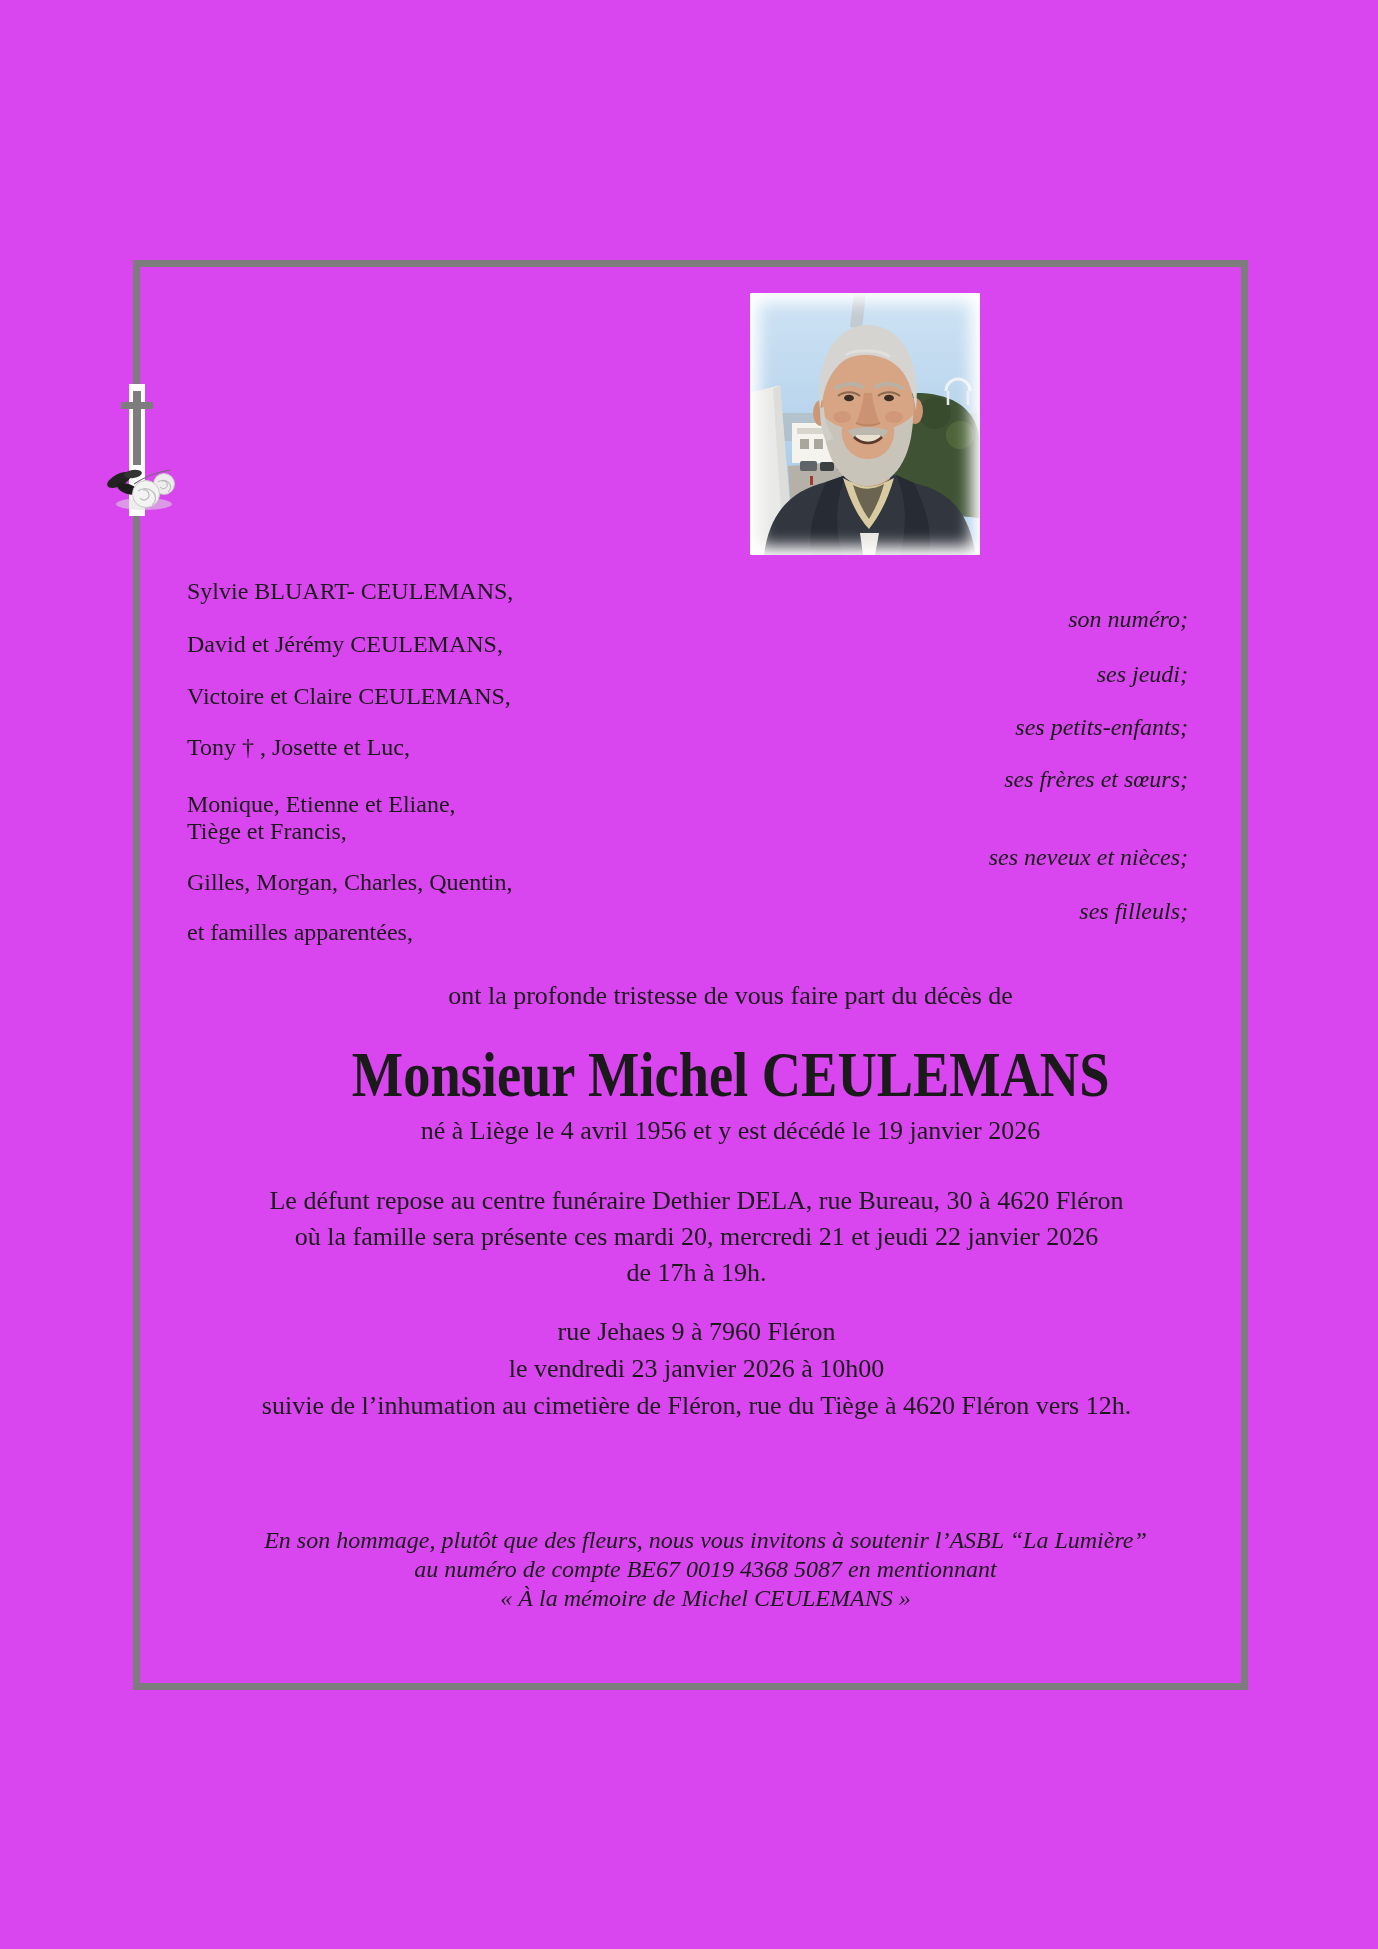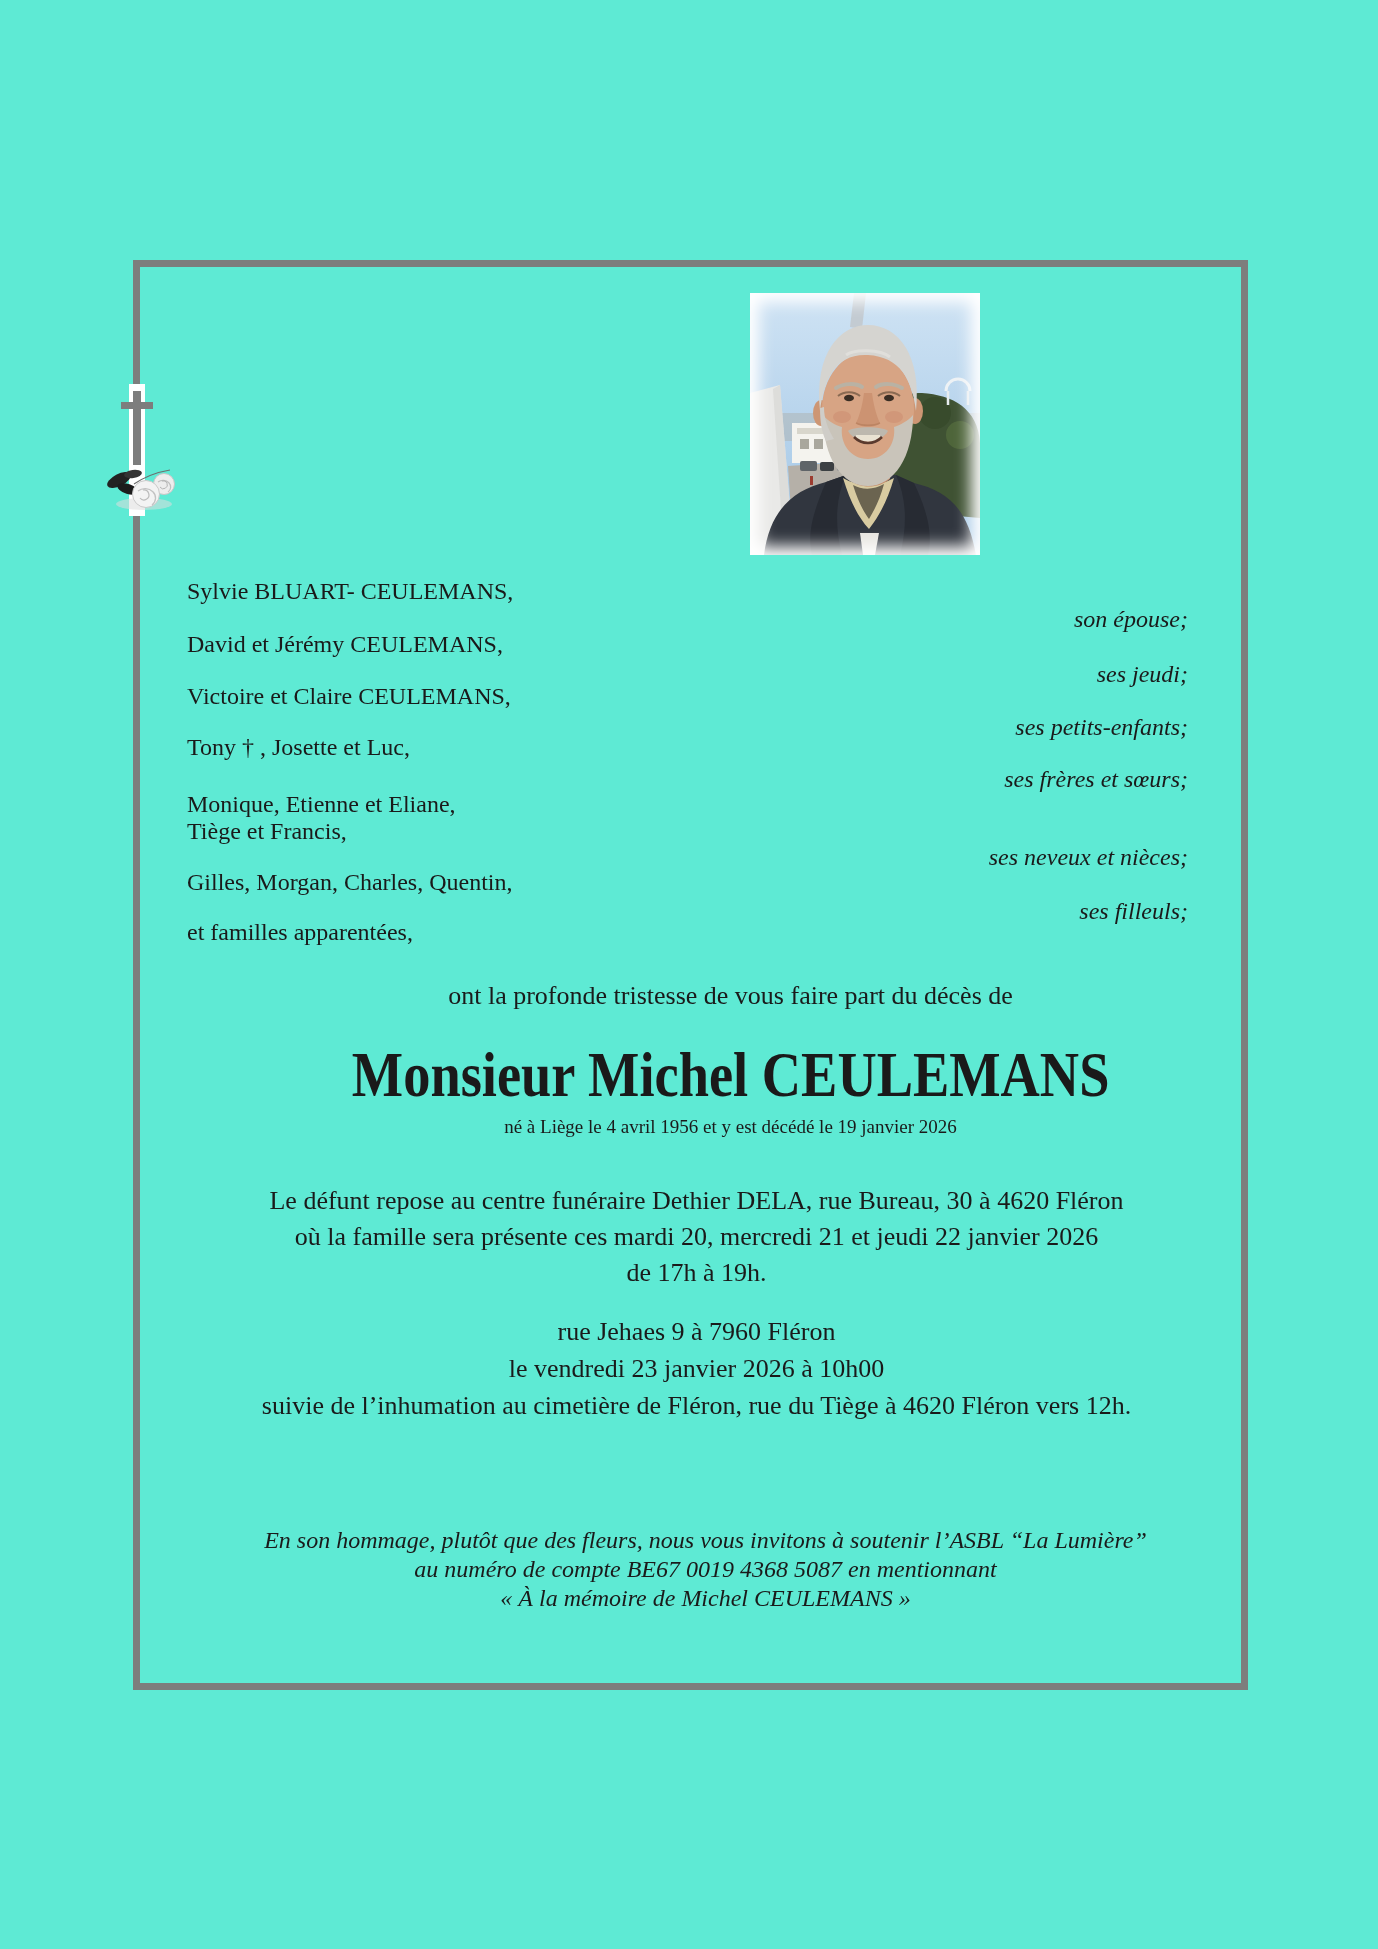--- a/index.html
+++ b/index.html
@@ -1,17 +1,17 @@
 <!DOCTYPE html>
 <html><head>
 <meta charset="utf-8">
 <style>
   html,body { margin:0; padding:0; background:#ffffff; }
   .page {
-    position:relative; width:1378px; height:1949px; background:#5eead4;
+    position:relative; width:1378px; height:1949px; background:#d946ef;
     margin:0 auto; overflow:hidden;
     font-family:"Liberation Serif","DejaVu Serif",serif;
     color:#1a1a1a;
   }
   
   .frame {
     position:absolute; left:133px; top:260px; width:1115px; height:1430px;
     border:7px solid #7d7d7d; box-sizing:border-box;
   }
   
@@ -27,21 +27,21 @@
 
   .line { position:absolute; white-space:nowrap; line-height:1.18; }
 
   .fam   { left:187px; font-size:24px; }
   .rel   { left:0; width:1188px; text-align:right; font-style:italic; font-size:24px; }
 
   .center-band { left:133px; width:1195px; text-align:center; }
   .intro    { font-size:26px; }
   .title    { font-size:64px; font-weight:bold; line-height:1.1; }
   .title .sx{ display:inline-block; transform:scaleX(0.85); transform-origin:50% 50%; white-space:nowrap; }
-  .subtitle { font-size:19px; }
+  .subtitle { font-size:26px; }
 
   .para  { position:absolute; left:133px; width:1115px; text-align:center; font-size:26px; }
   .para div { white-space:nowrap;padding-left:12px; }
   .repose  div { line-height:36px; }
   .funeral div { line-height:37px; }
   .tribute { font-size:24px; font-style:italic; }
   .tribute div { line-height:29px;margin-left:18px; }
 </style>
 </head>
 <body>
@@ -138,21 +138,21 @@
 
   <div class="line fam" style="top:577px">Sylvie BLUART- CEULEMANS,</div>
   <div class="line fam" style="top:630px">David et Jérémy CEULEMANS,</div>
   <div class="line fam" style="top:682px">Victoire et Claire CEULEMANS,</div>
   <div class="line fam" style="top:733px">Tony † , Josette et Luc,</div>
   <div class="line fam" style="top:790px">Monique, Etienne et Eliane,</div>
   <div class="line fam" style="top:817px">Tiège et Francis,</div>
   <div class="line fam" style="top:868px">Gilles, Morgan, Charles, Quentin,</div>
   <div class="line fam" style="top:918px">et familles apparentées,</div>
 
-  <div class="line rel" style="top:605px">son épouse;</div>
+  <div class="line rel" style="top:605px">son numéro;</div>
   <div class="line rel" style="top:660px">ses jeudi;</div>
   <div class="line rel" style="top:713px">ses petits-enfants;</div>
   <div class="line rel" style="top:765px">ses frères et sœurs;</div>
   <div class="line rel" style="top:843px">ses neveux et nièces;</div>
   <div class="line rel" style="top:897px">ses filleuls;</div>
 
   <div class="line center-band intro" style="top:981px">ont la profonde tristesse de vous faire part du décès de</div>
 
   <div class="line center-band title" style="top:1040px">
     <span class="sx">Monsieur Michel CEULEMANS</span>

